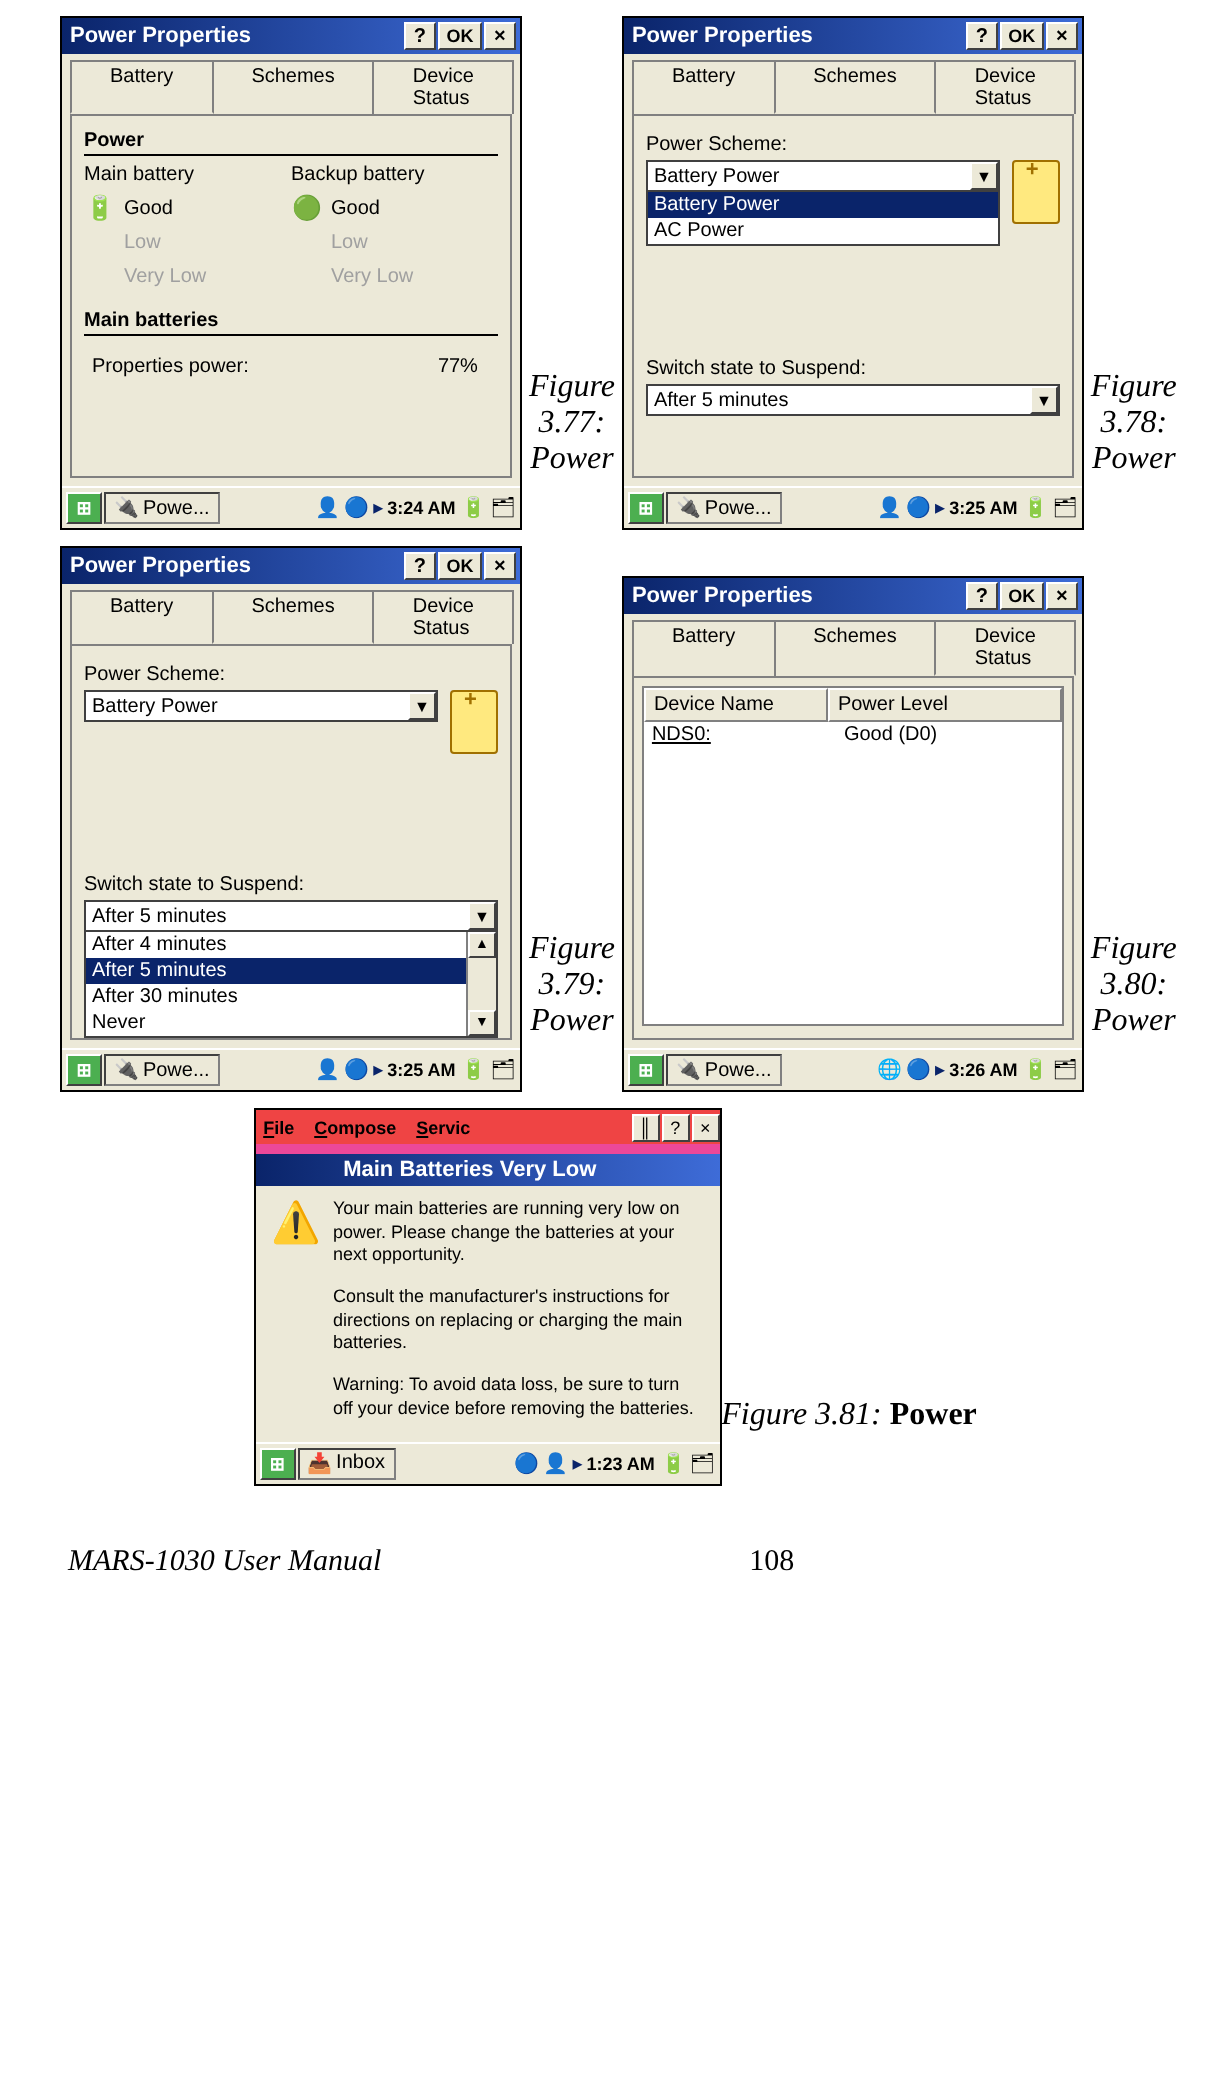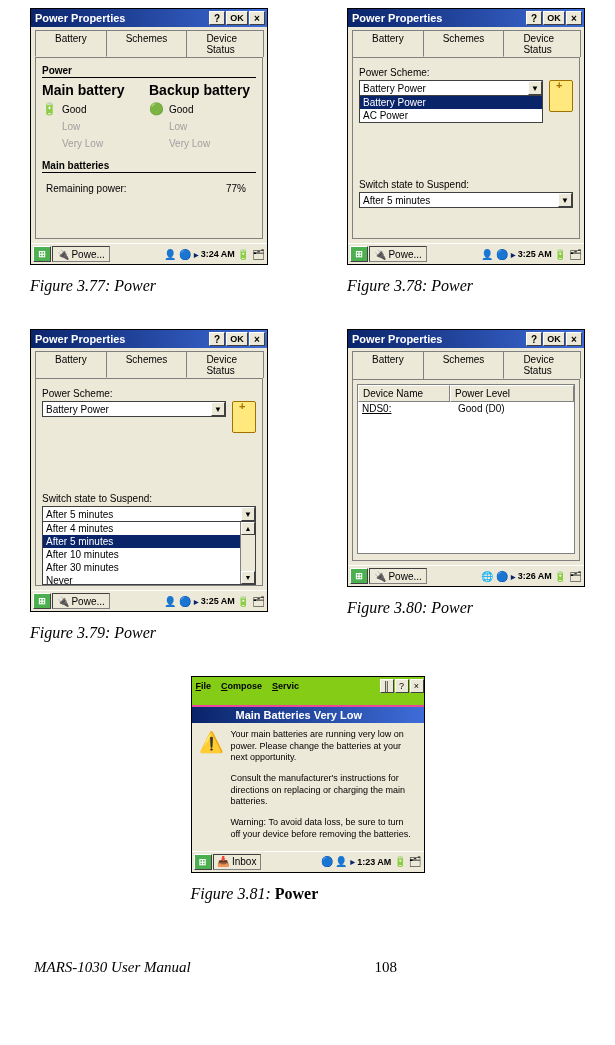--- a/index.html
+++ b/index.html
@@ -17,22 +17,22 @@
   .fig-row {
     display: flex;
     justify-content: space-between;
     margin-bottom: 8px;
   }
   .fig-row.center {
     justify-content: center;
   }
   .fig-col {
     display: flex;
-    flex-direction: column;
-    align-items: flex-start;
+    flex-direction: row;
+    align-items: flex-end;
   }
   .fig-caption {
     font-family: "Times New Roman", serif;
     font-style: italic;
     font-size: 16px;
     margin: 12px 0 26px 0;
     text-align: center;
   }
   .fig-caption .bold-suffix {
     font-weight: bold;
@@ -124,22 +124,22 @@
   }
   .batt-cols {
     display: flex;
     font-size: 10px;
   }
   .batt-col {
     flex: 1;
   }
   .batt-col h4 {
     margin: 0 0 3px 0;
-    font-size: 14px;
-    font-weight: bold;
+    font-size: 10px;
+    font-weight: normal;
   }
   .batt-col .row {
     display: flex;
     align-items: center;
     gap: 4px;
     margin-bottom: 1px;
   }
   .batt-col .row.dim {
     color: #a0a0a0;
   }
@@ -342,24 +342,24 @@
     margin-left: 2px;
   }
 
   
   .device.narrow {
     width: 234px;
   }
   .menubar {
     display: flex;
     font-size: 9px;
-    padding: 2px 0 12px 4px;
-    align-items: center;
-    background: #84cc16;
-    border-bottom: 2px solid #ec4899;
+    padding: 2px 0 1px 4px;
+    align-items: center;
+    background: #ef4444;
+    border-bottom: 5px solid #ec4899;
   }
   .menubar .menu {
     margin-right: 10px;
     font-weight: bold;
   }
   .menubar .menu .ul { text-decoration: underline; }
   .menubar .spacer { flex: 1; }
   .menubar .mb-btn {
     width: 14px;
     height: 14px;
@@ -466,21 +466,21 @@
                 </div>
                 <div class="row dim">
                   <span class="icon-box"></span>
                   <span class="label-txt">Very Low</span>
                 </div>
               </div>
             </div>
             <div class="group-label" style="margin-top:8px">Main batteries</div>
             <div class="group-line"></div>
             <div class="remain-row">
-              <span>Remaining power:</span>
+              <span>Properties power:</span>
               <span>77%</span>
             </div>
           </div>
         </div>
         <div class="taskbar">
           <div class="start">⊞</div>
           <div class="task">
             <span>🔌</span>
             <span>Powe...</span>
           </div>
@@ -587,21 +587,20 @@
             </div>
             <div style="height:56px"></div>
             <div class="scheme-label">Switch state to Suspend:</div>
             <div class="combo">
               <span class="combo-text">After 5 minutes</span>
               <span class="combo-btn">▼</span>
             </div>
             <div class="listbox" style="max-height:62px">
               <div class="item">After 4 minutes</div>
               <div class="item sel">After 5 minutes</div>
-              <div class="item">After 10 minutes</div>
               <div class="item">After 30 minutes</div>
               <div class="item">Never</div>
               <div class="scrollbar">
                 <div class="sb-btn">▲</div>
                 <div style="flex:1"></div>
                 <div class="sb-btn" style="position:absolute;bottom:0;left:0;right:0">▼</div>
               </div>
             </div>
           </div>
         </div>

